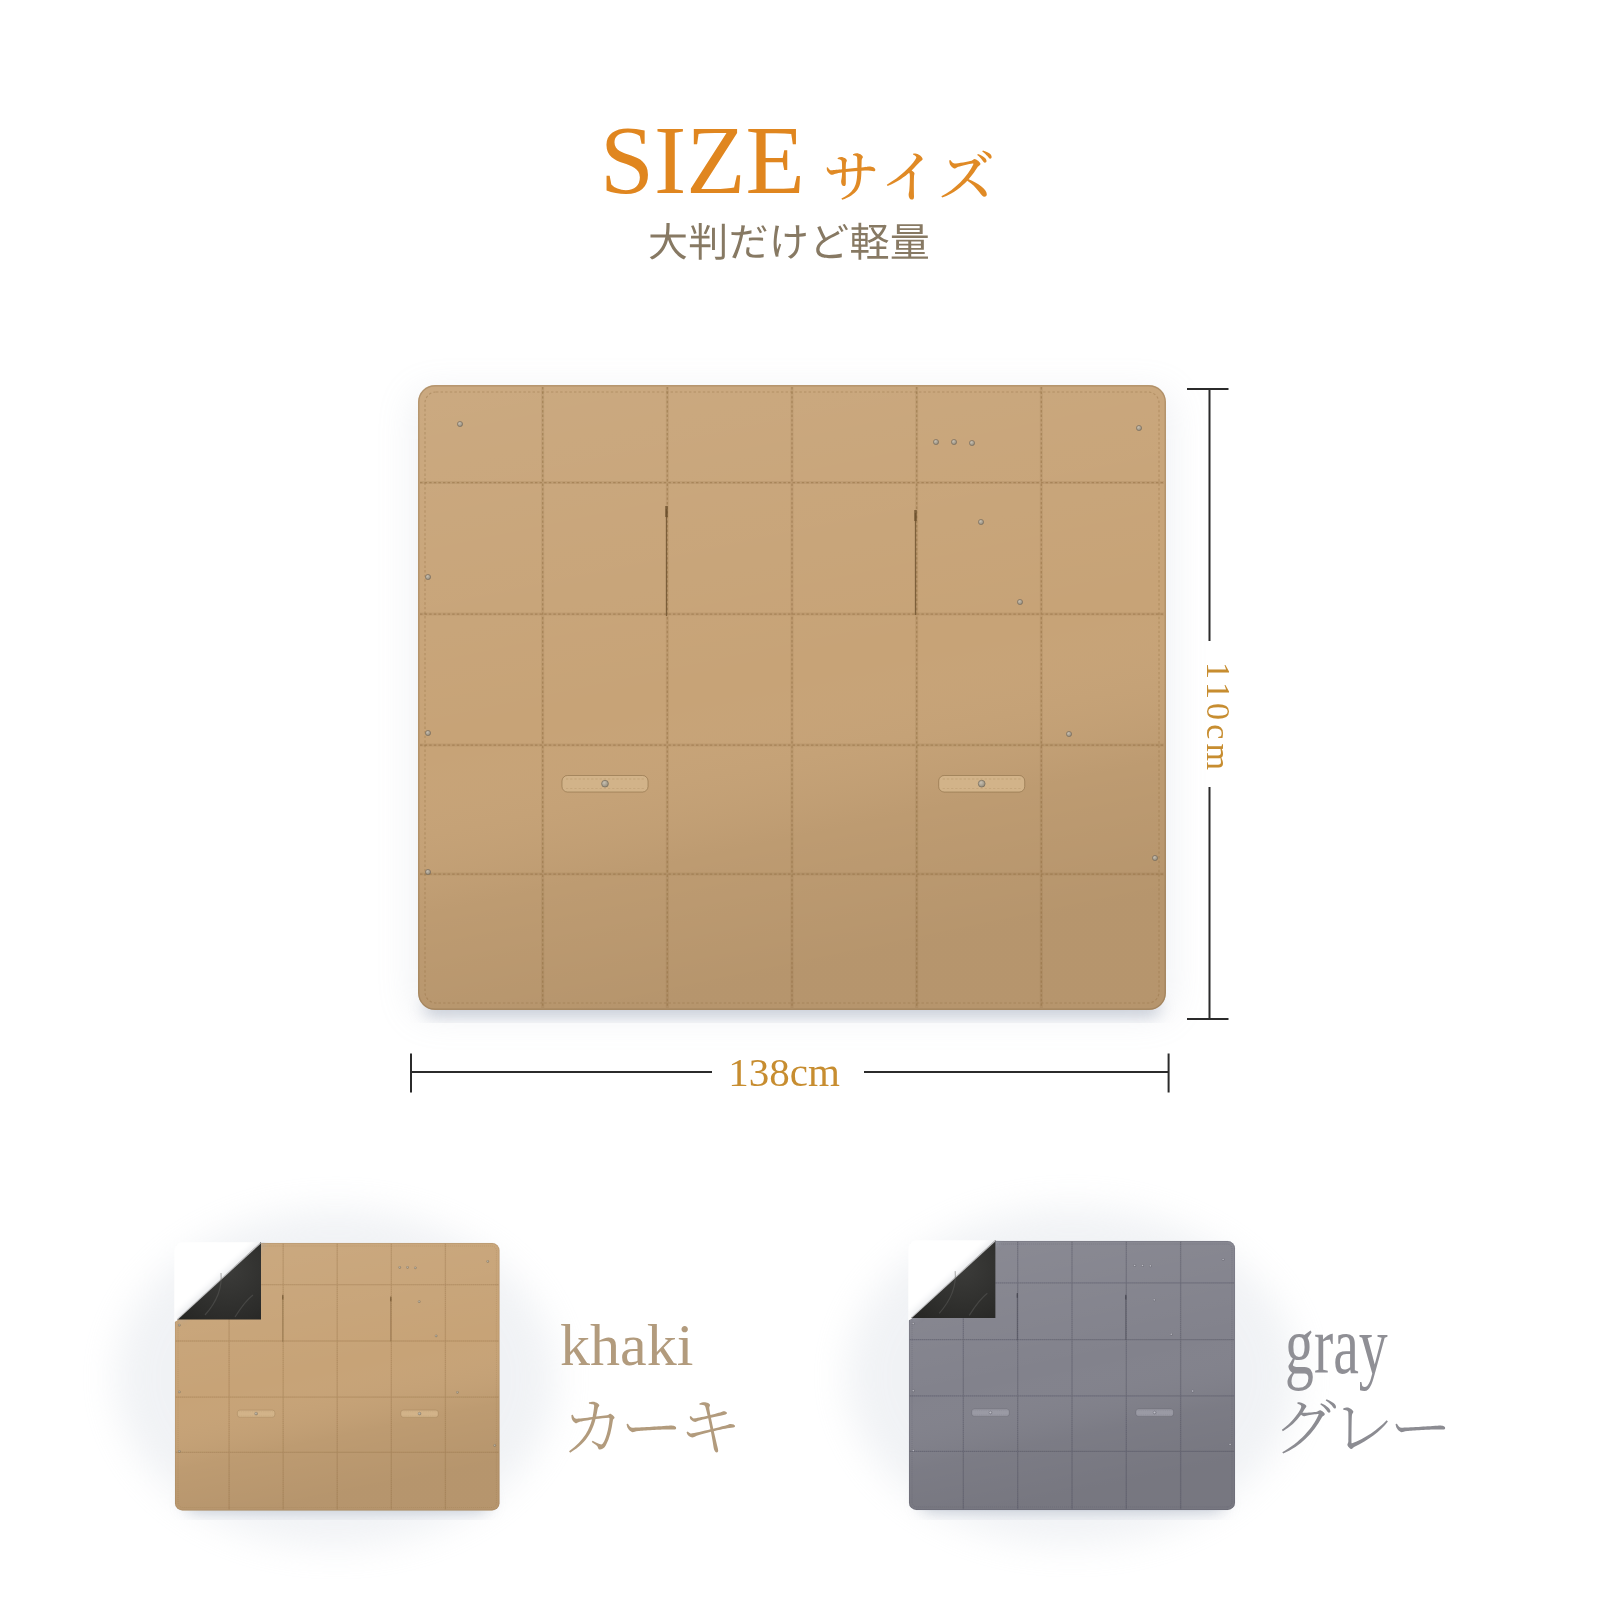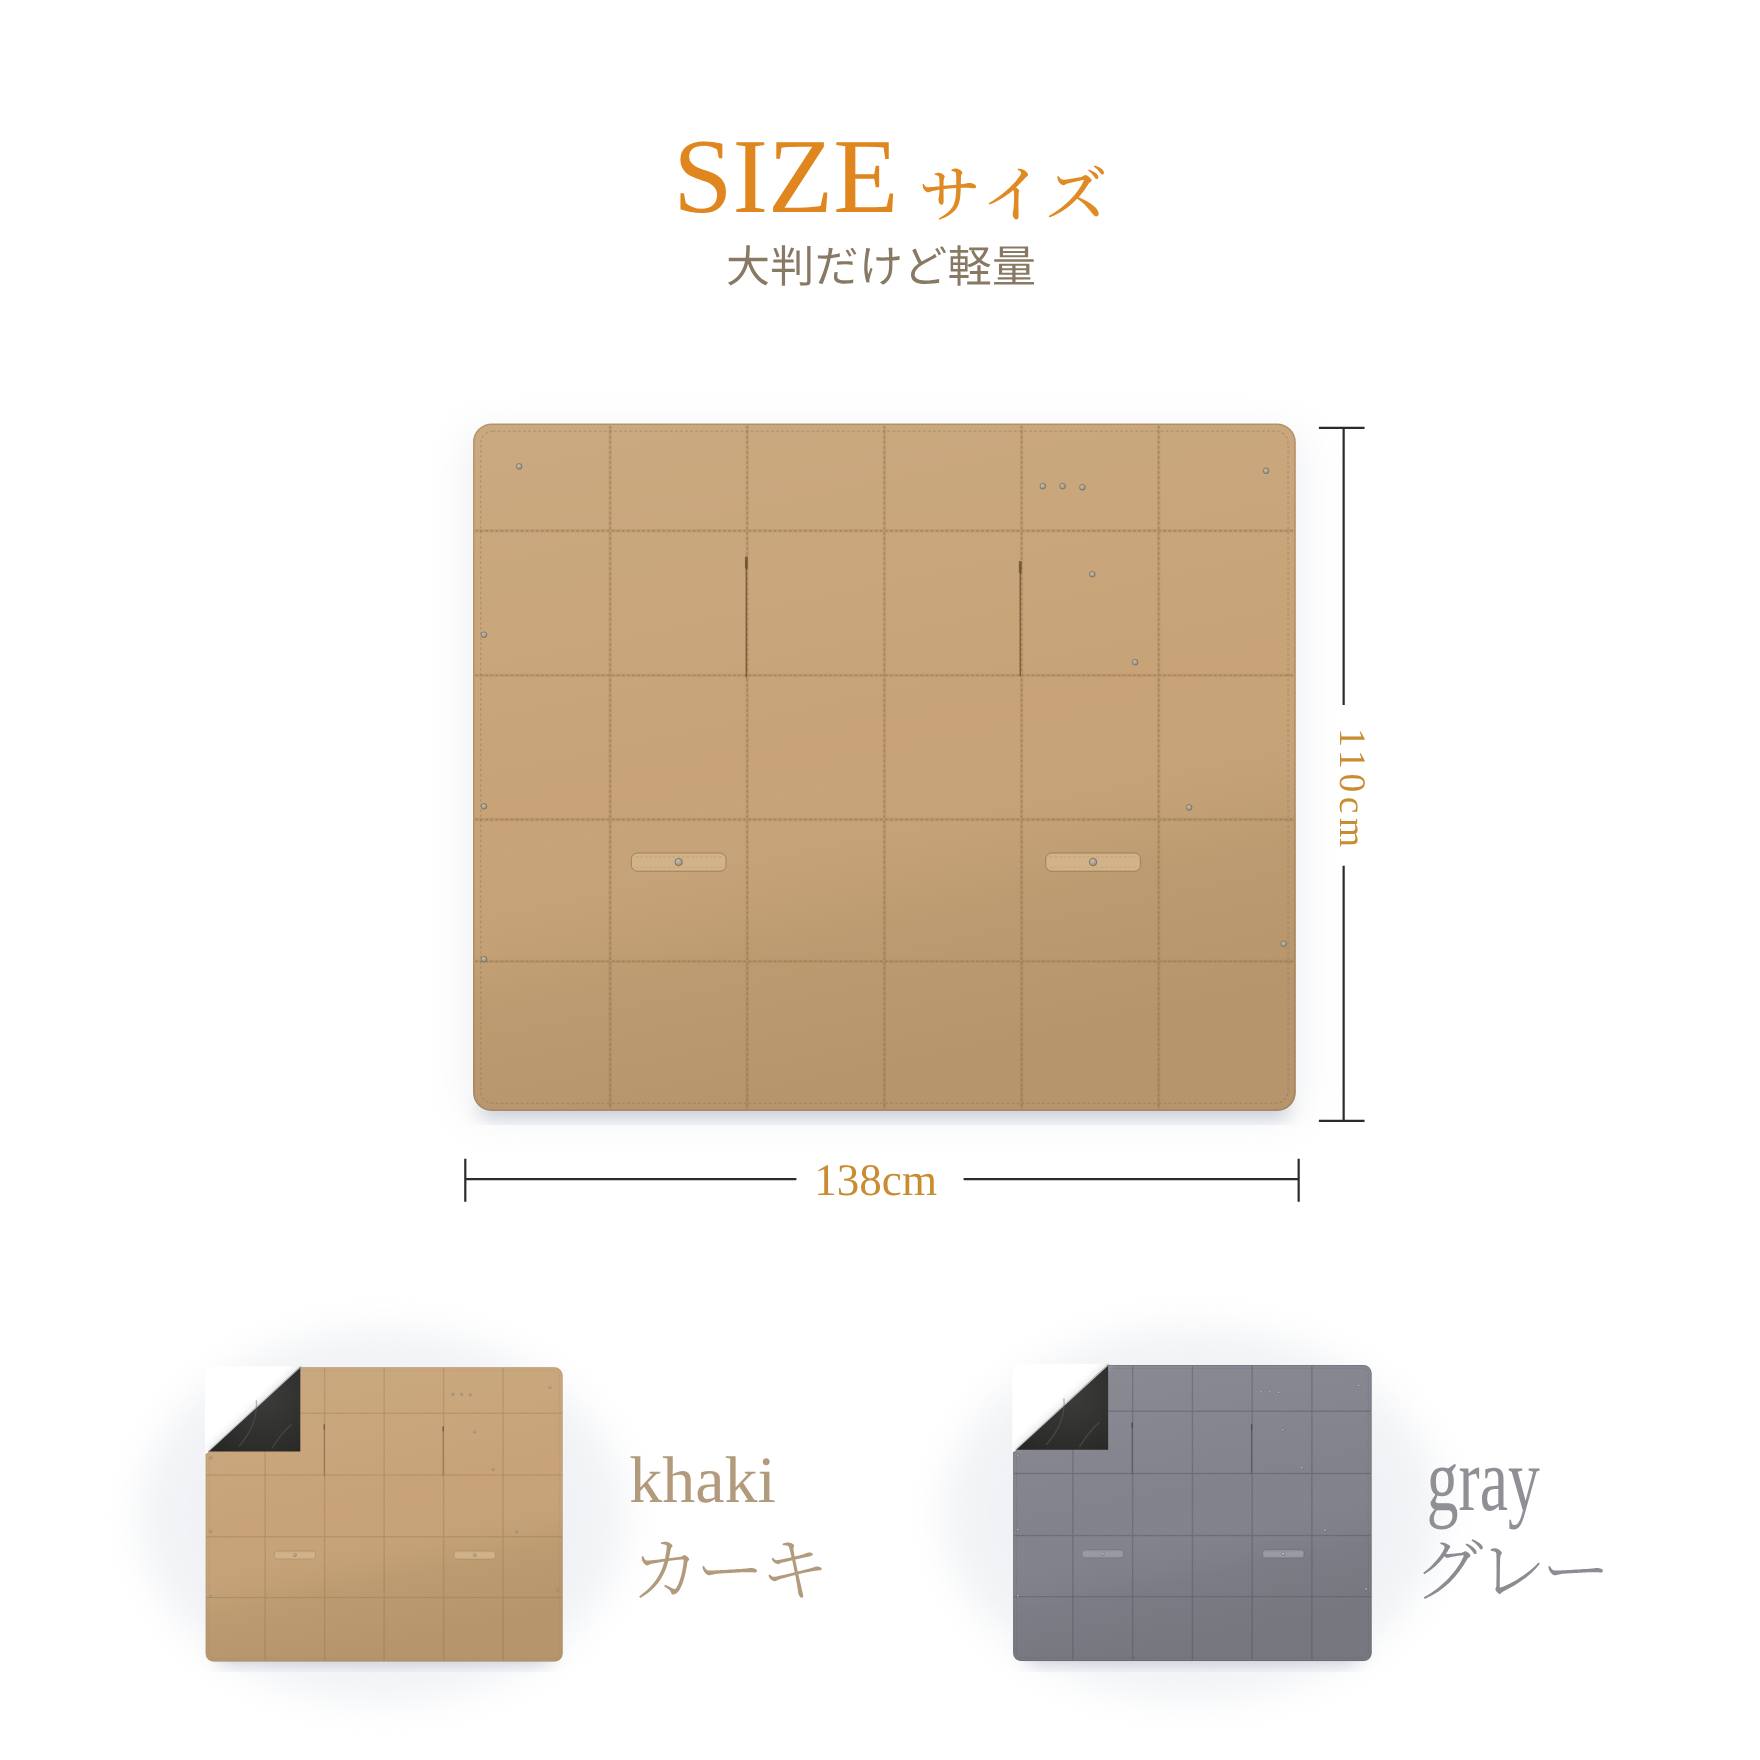--- a/index.html
+++ b/index.html
@@ -1,16 +1,16 @@
 <!DOCTYPE html>
 <html><head><meta charset="utf-8">
 <style>
 html,body{margin:0;padding:0;background:#ffffff;}
 #page{position:relative;width:1540px;height:1600px;background:#ffffff;overflow:hidden;
-font-family:"Liberation Serif",serif;padding-left:12px;}
+font-family:"Liberation Serif",serif;}
 .khaki{--bb:#c7a377;--st:rgba(146,109,64,0.50);--sd:rgba(122,92,55,0.13);--edge:rgba(120,93,58,0.30);--strap:#d2b389;--strapedge:rgba(117,89,52,0.5);--zip:rgba(94,68,34,0.8);--snapf:url(#snapg);--snaps:#6e6557;}
 .grayb{--bb:#82828c;--st:rgba(74,74,90,0.52);--sd:rgba(58,58,72,0.16);--edge:rgba(62,62,76,0.35);--strap:#9a9aa4;--strapedge:rgba(55,55,68,0.5);--zip:#3f3f4a;--snapf:url(#snapgc);--snaps:#55555f;}
 </style></head>
 <body>
 <div id="page">
 <svg width="1600" height="1600" viewBox="0 0 1600 1600">
 <defs>
 <radialGradient id="snapg" cx="0.38" cy="0.35" r="0.8">
 <stop offset="0" stop-color="#c8c2b5"></stop>
           <stop offset="0.55" stop-color="#a39d90"></stop>

